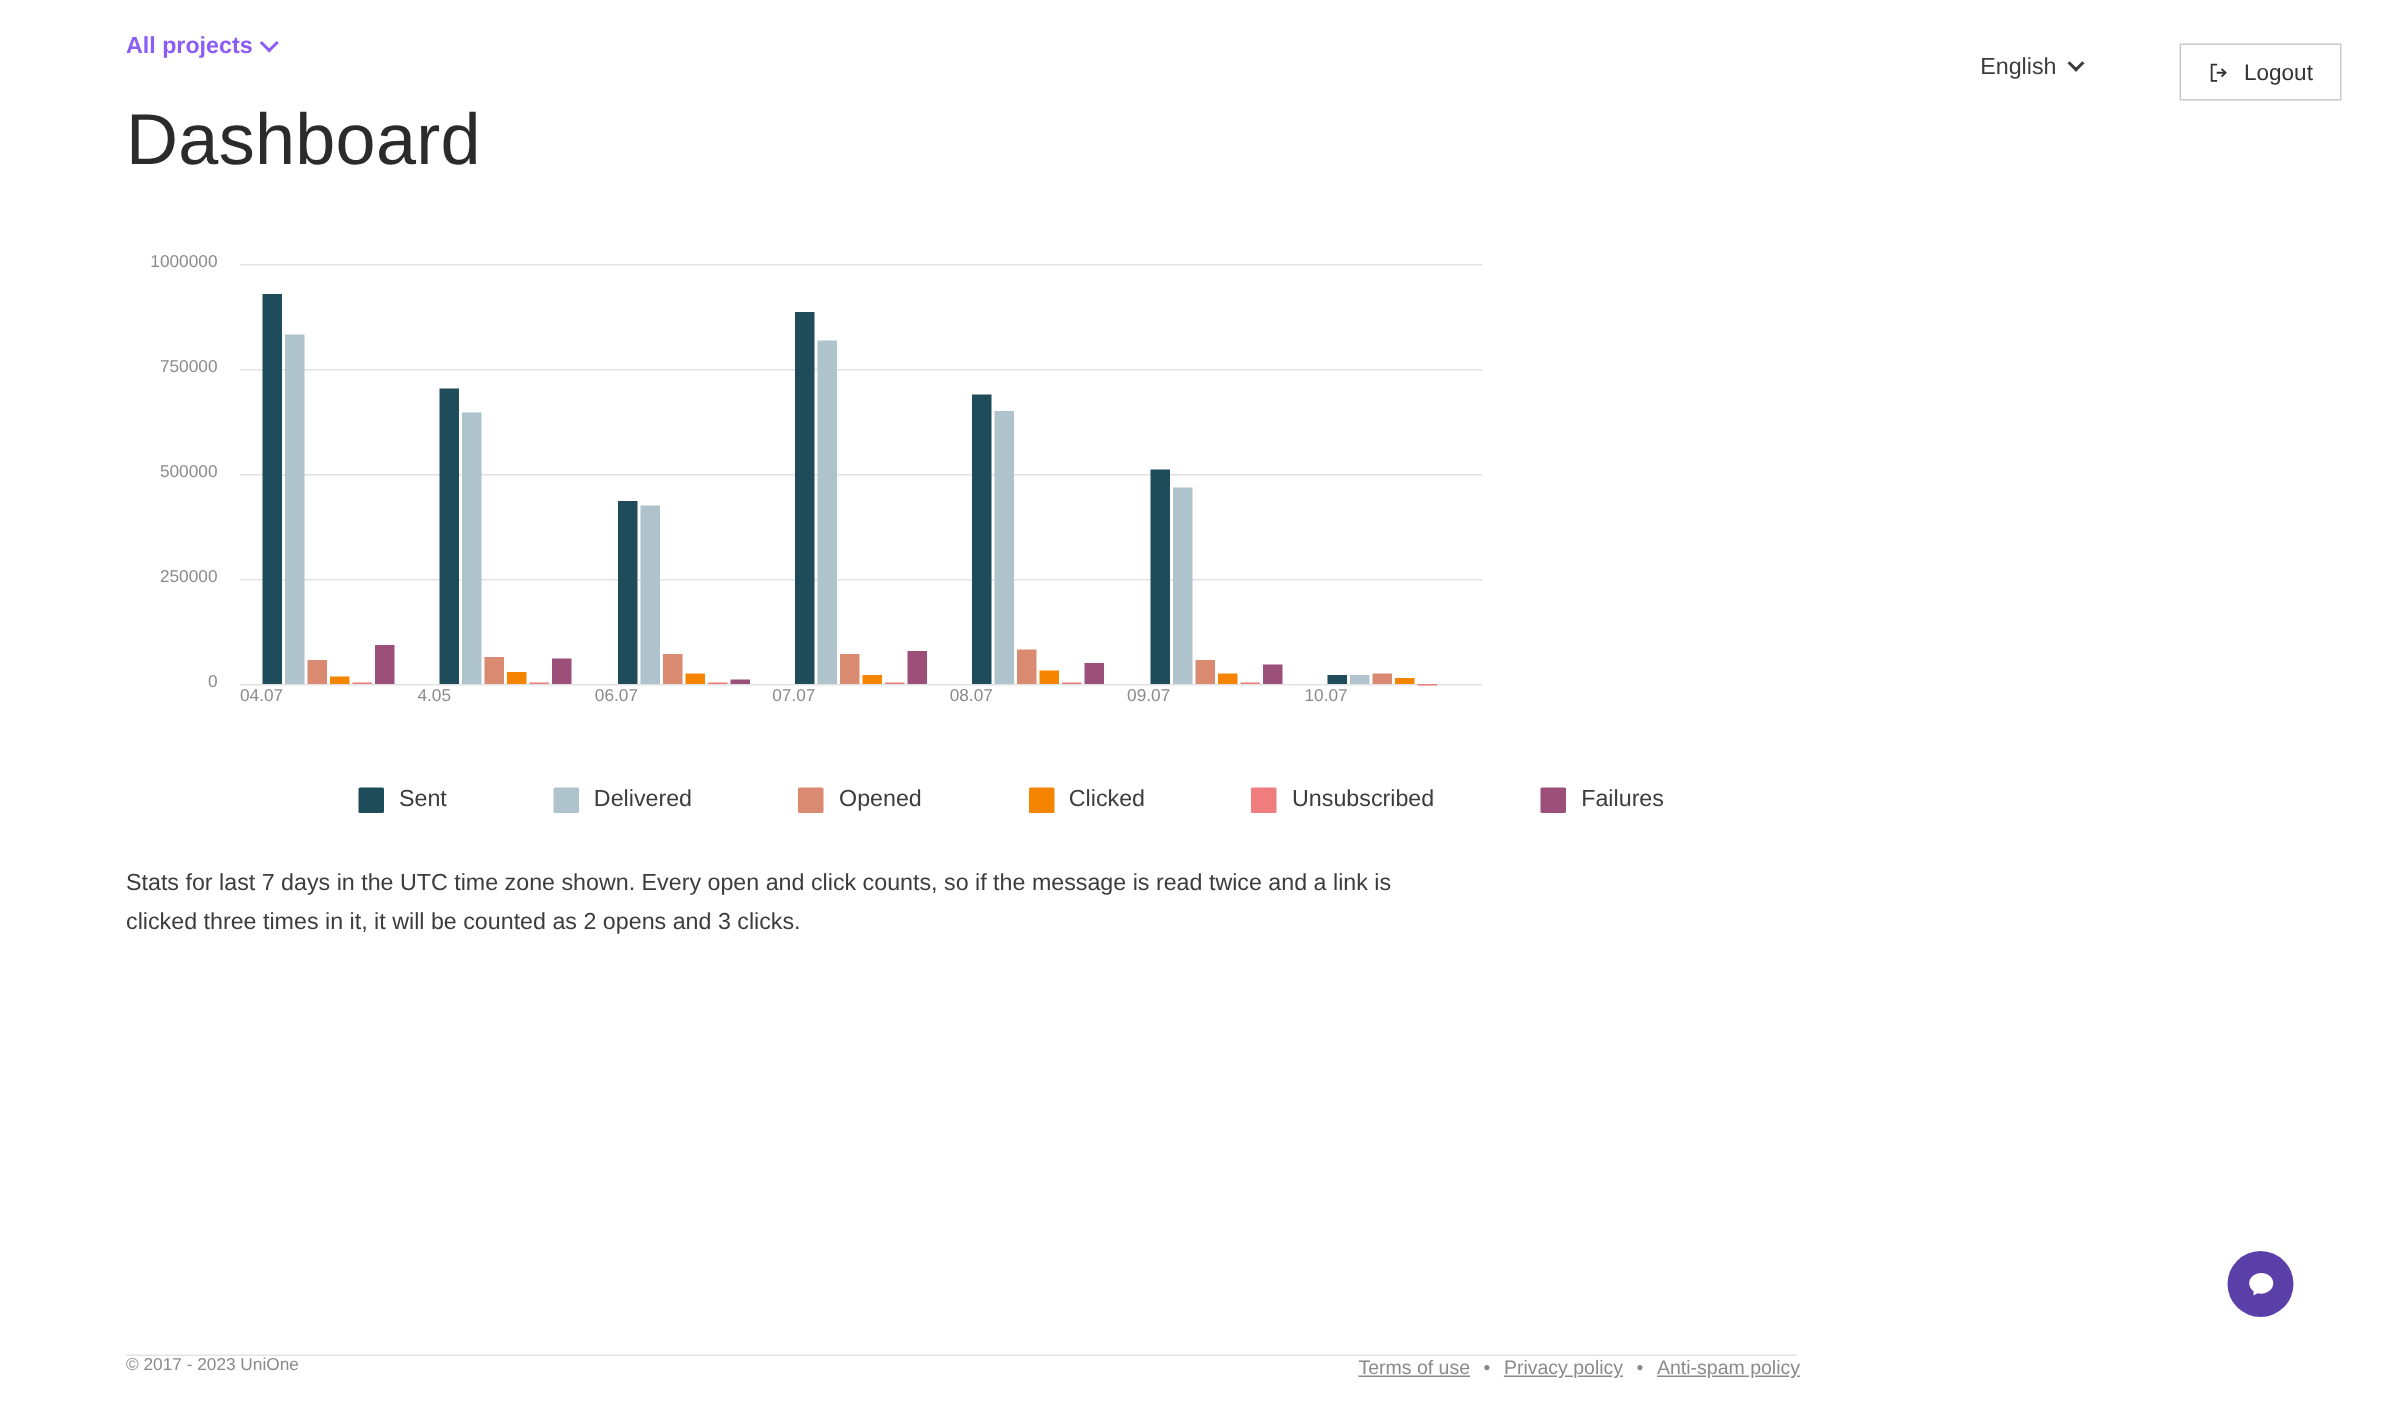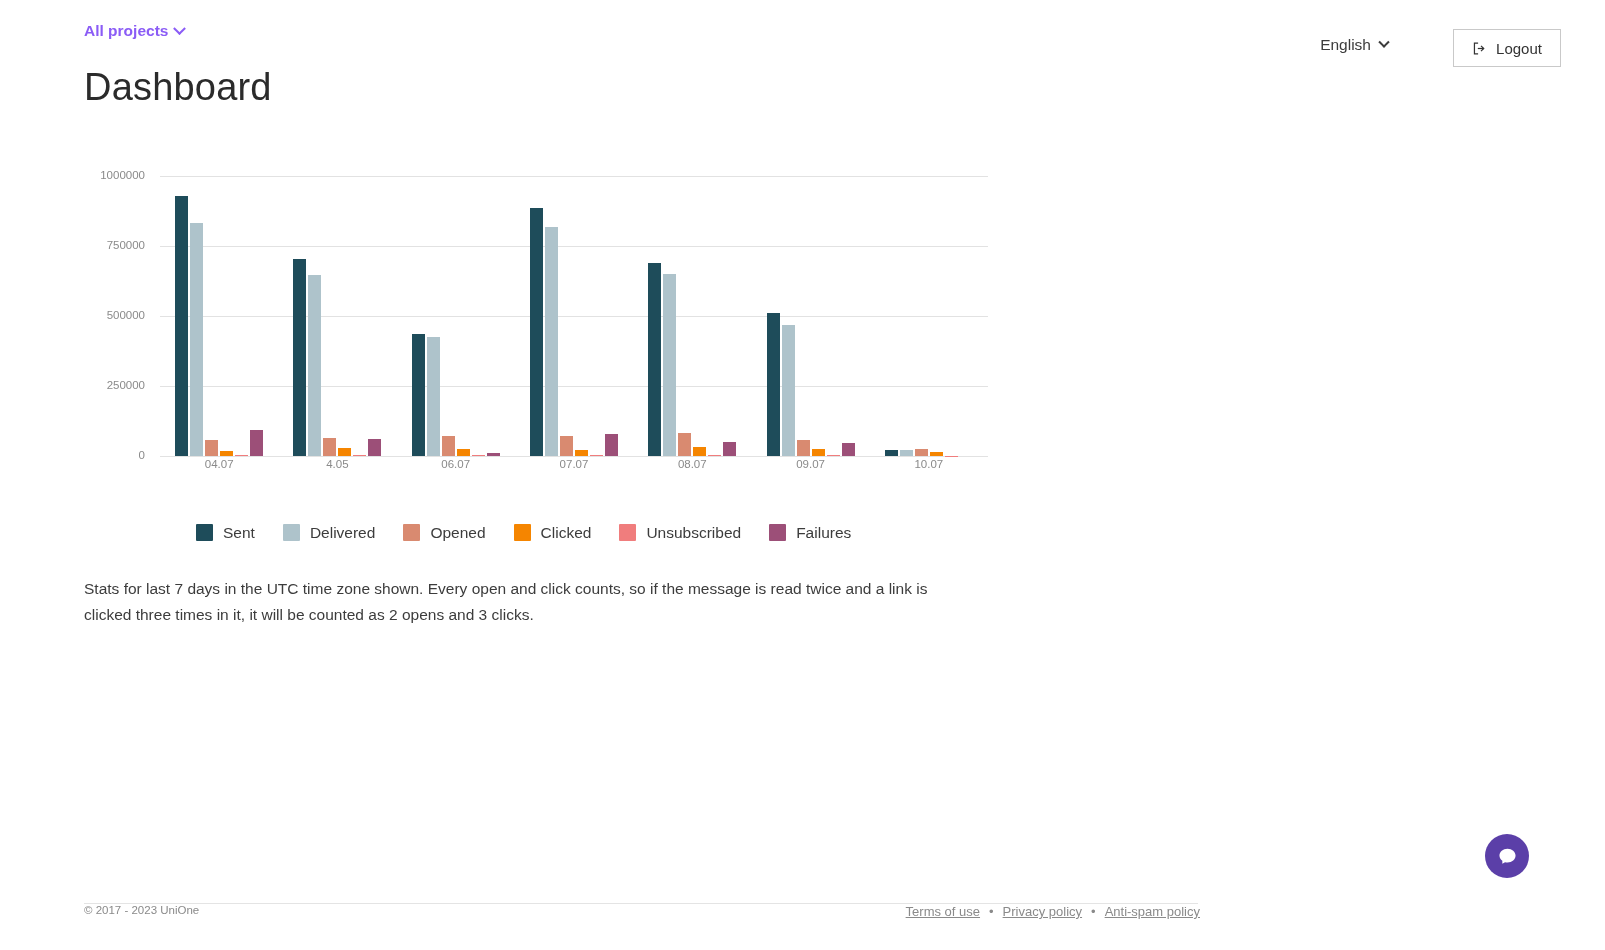--- a/index.html
+++ b/index.html
@@ -38,21 +38,21 @@
     width: 108px; height: 38px;
     border: 1px solid #c9c9c9; background: #fff;
     display: flex; align-items: center; justify-content: center; gap: 9px;
     font-size: 15px; color: #333; cursor: pointer;
   }
   .logout-icon { width: 15px; height: 15px; display: block; }
 
   
   .page-title {
     position: absolute; left: 84px; top: 66px;
-    font-size: 38px; font-weight: normal; color: #2b2b2b; letter-spacing: .2px;
+    font-size: 48px; font-weight: normal; color: #2b2b2b; letter-spacing: .2px;
   }
 
   
   .chart-wrap {
     position: absolute; left: 84px; top: 158px;
     width: 910px; height: 340px;
   }
   .plot {
     position: absolute; left: 76px; top: 18px;
     width: 828px; height: 280px;
@@ -74,30 +74,30 @@
     flex: 1 1 0; height: 100%;
     display: flex; align-items: flex-end; justify-content: center;
     gap: 2px;
   }
   .bar { width: 13px; }
   .xlabels {
     position: absolute; left: 76px; top: 300px; width: 828px;
     display: flex;
   }
   .xlabel {
-    flex: 1 1 0; text-align: center;
+    flex: 1 1 0; text-align: left;
     font-size: 11.5px; color: #8a8a8a;
   }
 
   
   .legend {
     position: absolute; left: 196px; top: 524px;
     display: flex; align-items: center; gap: 28px;
   }
-  .legend-item { display: flex; align-items: flex-start; gap: 10px; cursor: pointer; }
+  .legend-item { display: flex; align-items: center; gap: 10px; cursor: pointer; margin-left: 43px; }
   .legend-swatch { width: 17px; height: 17px; border-radius: 1px; }
   .legend-label { font-size: 15.5px; color: #3c3c3c; }
 
   
   .desc {
     position: absolute; left: 84px; top: 576px; width: 890px;
     font-size: 15.5px; line-height: 26px; color: #3c3c3c;
   }
 
   

